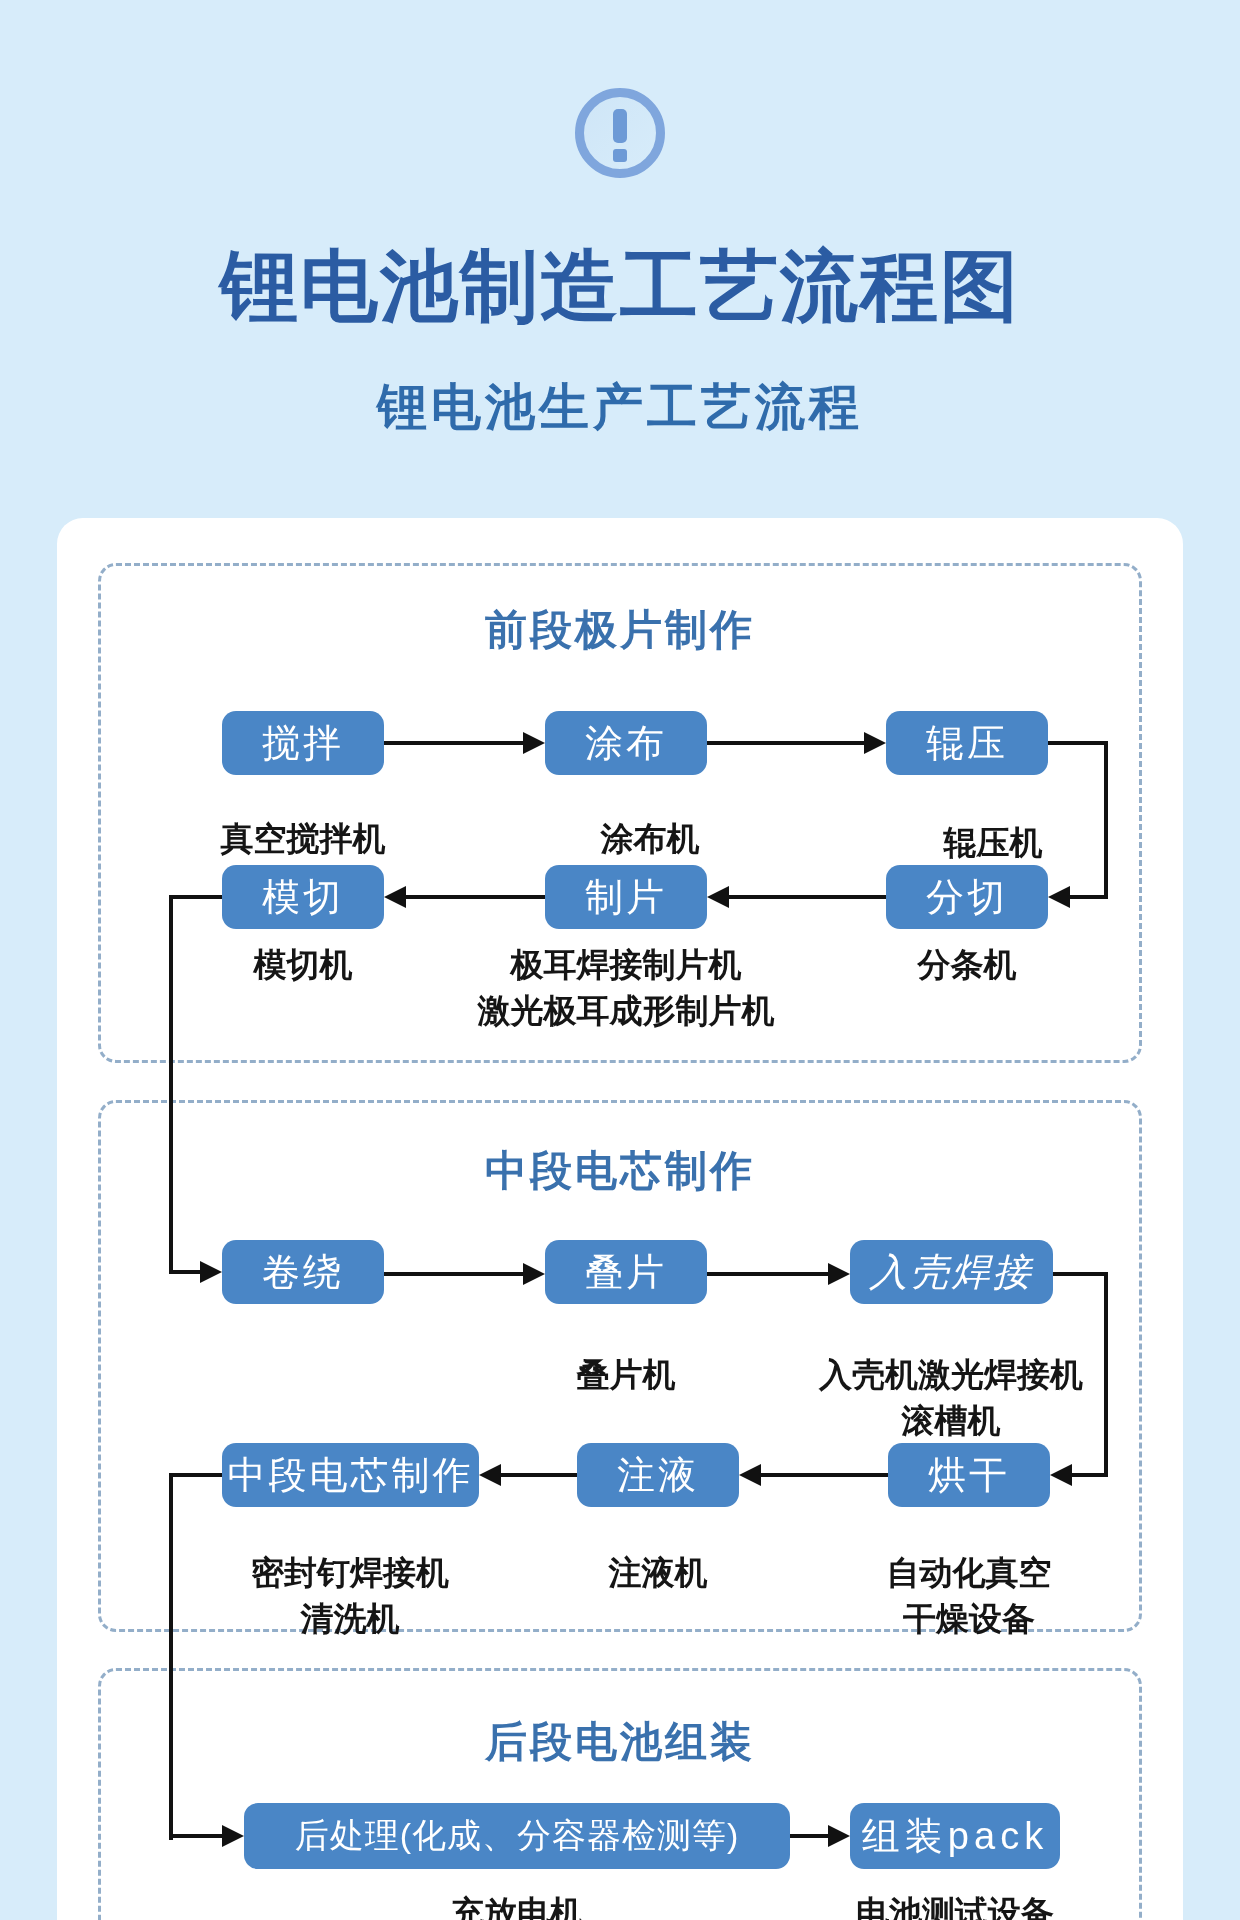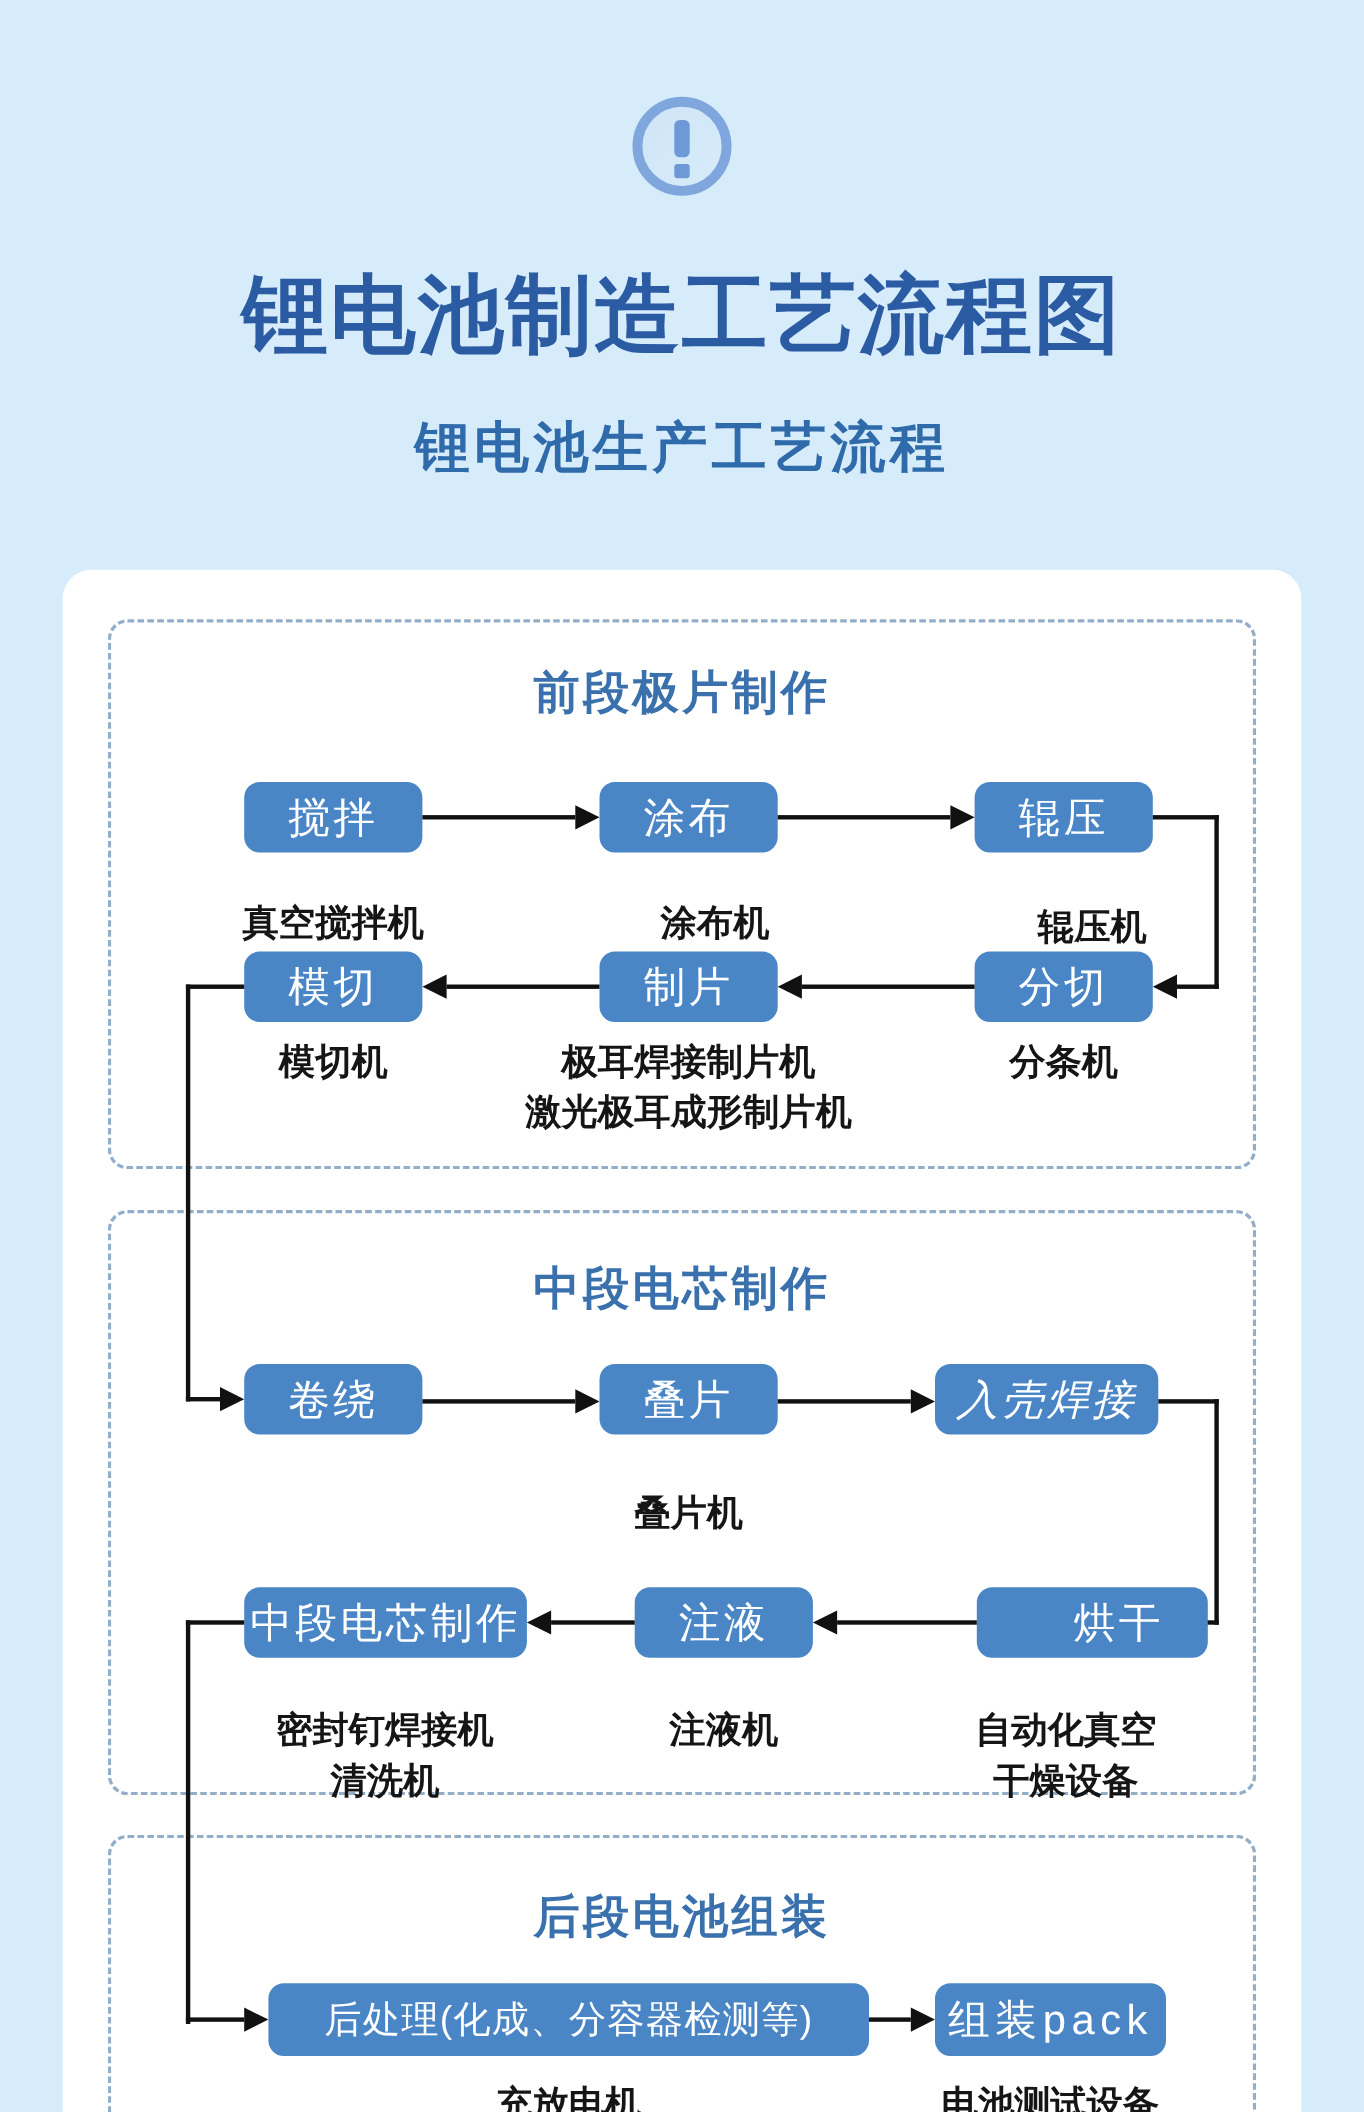--- a/index.html
+++ b/index.html
@@ -120,34 +120,38 @@
     <div class="hline" style="left:112px;top:752px;width:31px;"></div>
     <div class="tri-r" style="left:143px;top:743px;"></div>
 
     <div class="pbox" style="left:165px;top:722px;width:162px;">卷绕</div>
     <div class="pbox" style="left:488px;top:722px;width:162px;">叠片</div>
     <div class="pbox" style="left:793px;top:722px;width:203px;font-style:italic;">入壳焊接</div>
 
     <div class="plabel" style="left:569px;top:834px;">
         <span>叠片机</span>
       </div>
+    <div class="plabel" style="left:894px;top:834px;">
+        <span>入壳机激光焊接机</span>
+        <span>滚槽机</span>
+      </div>
 
     <div class="hline" style="left:327px;top:754px;width:139px;"></div>
     <div class="tri-r" style="left:466px;top:745px;"></div>
     <div class="hline" style="left:650px;top:754px;width:121px;"></div>
     <div class="tri-r" style="left:771px;top:745px;"></div>
 
     <div class="hline" style="left:996px;top:754px;width:55px;"></div>
     <div class="vline" style="left:1047px;top:754px;height:205px;"></div>
     <div class="hline" style="left:1015px;top:955px;width:36px;"></div>
     <div class="tri-l" style="left:993px;top:946px;"></div>
 
     <div class="pbox" style="left:165px;top:925px;width:257px;">中段电芯制作</div>
     <div class="pbox" style="left:520px;top:925px;width:162px;">注液</div>
-    <div class="pbox" style="left:831px;top:925px;width:162px;padding-left:48px;">烘干</div>
+    <div class="pbox" style="left:831px;top:925px;width:162px;">烘干</div>
 
     <div class="plabel" style="left:293px;top:1032px;">
         <span>密封钉焊接机</span>
         <span>清洗机</span>
       </div>
     <div class="plabel" style="left:601px;top:1032px;">
         <span>注液机</span>
       </div>
     <div class="plabel" style="left:912px;top:1032px;">
         <span>自动化真空</span>

